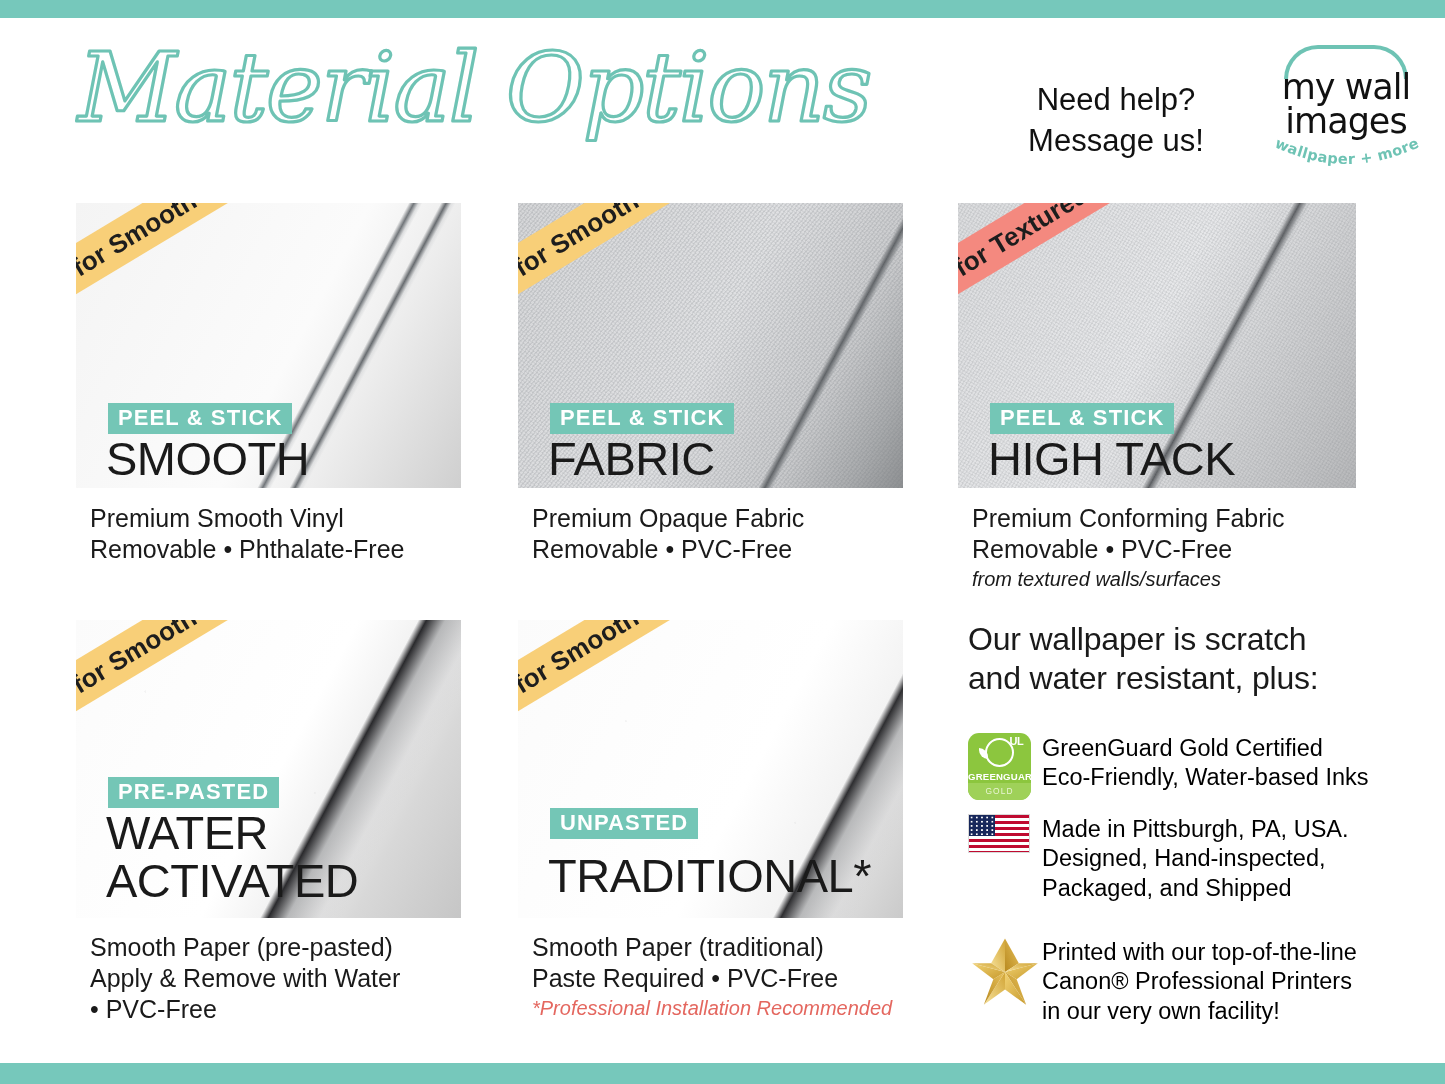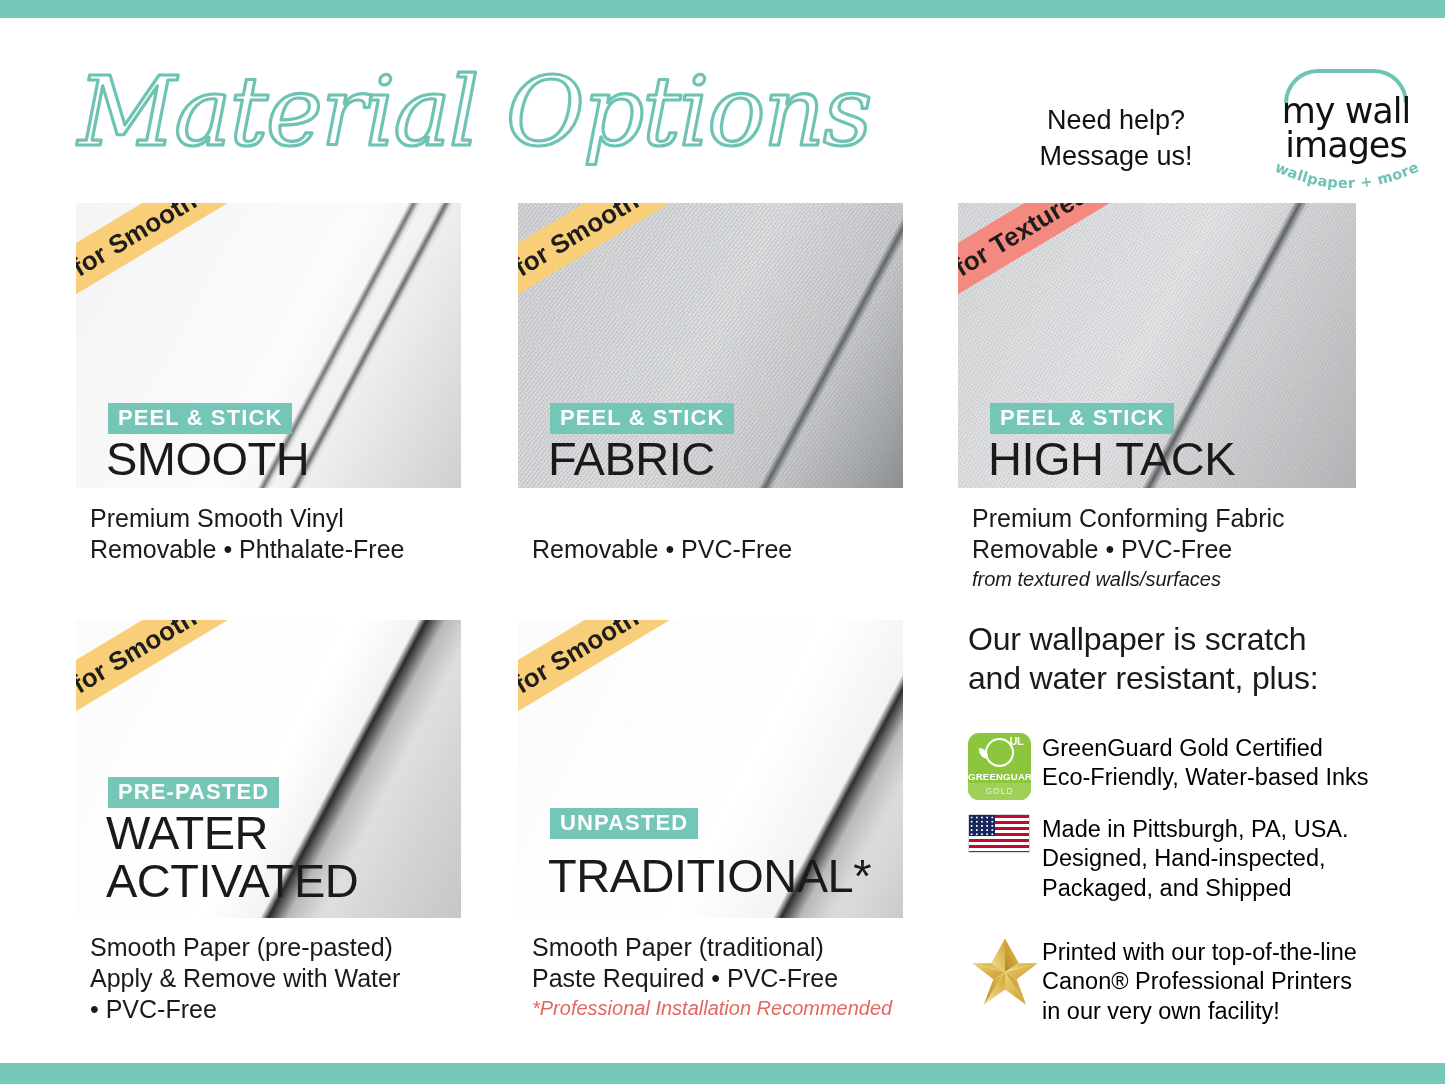--- a/index.html
+++ b/index.html
@@ -13,42 +13,42 @@
   }
 
   
   .bar-top, .bar-bottom {
     position:absolute; left:0; width:1445px; background:#76c8bb;
   }
   .bar-top { top:0; height:18px; }
   .bar-bottom { top:1063px; height:21px; }
 
   
-  .header { position:absolute; left:0; top:25px; width:1418px; height:176px; }
+  .header { position:absolute; left:0; top:1px; width:1418px; height:176px; }
 
   .title-script {
     position:absolute; left:78px; top:36px;
     width:620px; height:110px;
   }
   .title-script svg { width:100%; height:100%; overflow:visible; }
   .title-script text {
     font-family:"DejaVu Serif", serif;
     font-style:italic;
     font-size:96px;
     fill:none;
     stroke:#6ec3b4;
     stroke-width:3.2;
     stroke-linejoin:round;
     stroke-linecap:round;
     letter-spacing:-2px;
   }
 
   .need-help {
     position:absolute; left:990px; top:78px; width:252px;
-    text-align:center; font-size:27px; line-height:1.33; color:#111;
+    text-align:center; font-size:31px; line-height:1.33; color:#111;
   }
 
   
   .logo { position:absolute; left:1266px; top:44px; width:160px; height:128px; }
   .logo-arc {
     position:absolute; left:18px; top:0; width:124px; height:34px;
     border:4px solid #6ec3b4; border-bottom:none;
     border-radius:62px 62px 0 0;
   }
   .logo-word {
@@ -262,21 +262,21 @@
   <div class="card-img tex-fabric" style="height:285px;">
     <div class="ribbon ribbon-yellow">
       <span>for Smooth Walls</span>
     </div>
     <div class="badge" style="top:200px;">
       <span>PEEL &amp; STICK</span>
     </div>
     <div class="card-heading" style="top:232px;">FABRIC</div>
   </div>
   <div class="caption" style="left:14px; top:300px; width:400px;">
-    <br>
+    <span>Premium Opaque Fabric</span><br>
     <span>Removable • PVC-Free</span>
   </div>
 </div>
 
 <div class="card" style="left:958px; top:203px; width:398px;">
   <div class="card-img tex-hightack" style="height:285px;">
     <div class="ribbon ribbon-pink">
       <span>for Textured Walls</span>
     </div>
     <div class="badge" style="top:200px;">

